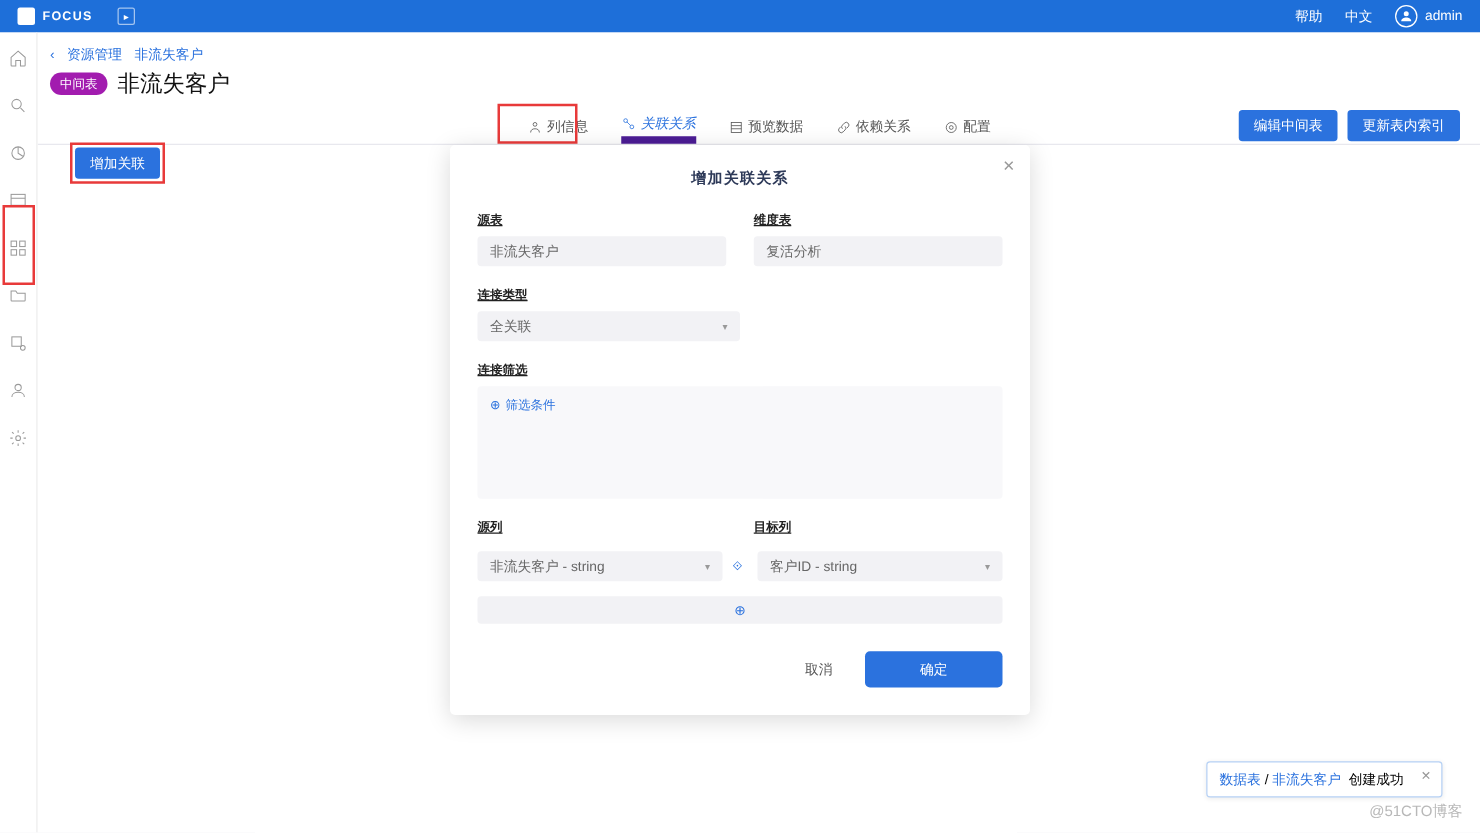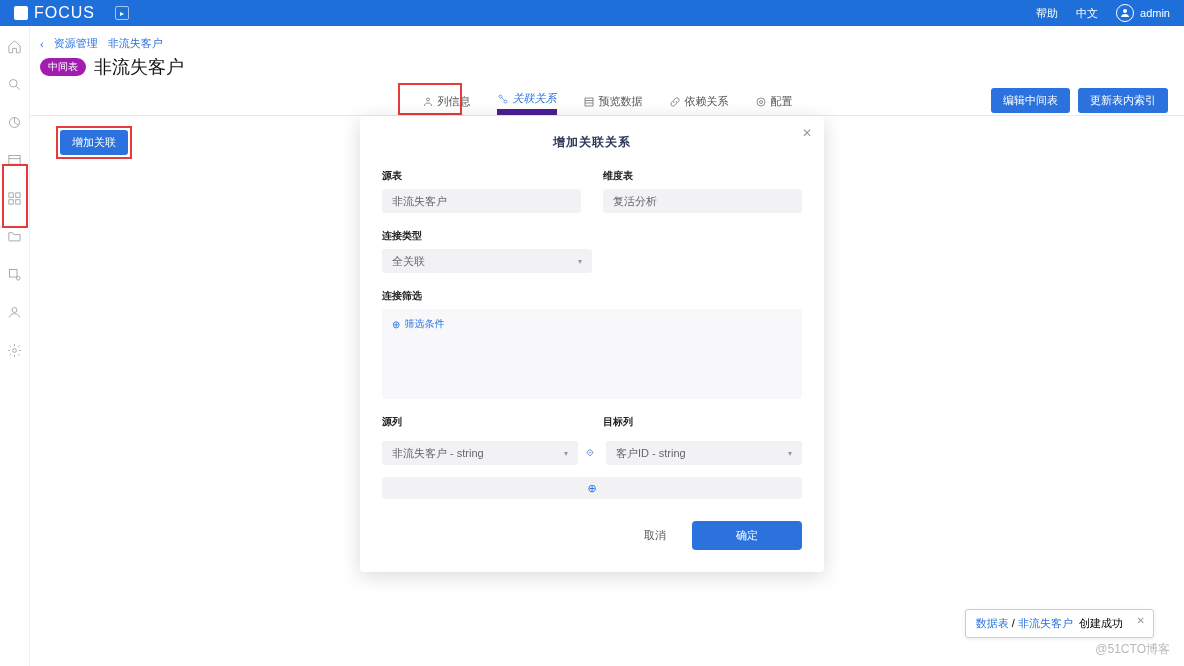--- a/index.html
+++ b/index.html
@@ -1,20 +1,20 @@
 <!DOCTYPE html>
 <html><head>
   <meta charset="utf-8">
   <style>
     * { margin: 0; padding: 0; box-sizing: border-box; }
     body { font-family: -apple-system, "PingFang SC", "Microsoft YaHei", sans-serif; background: #f5f5f7; width: 1184px; height: 666px; overflow: hidden; position: relative; }
     
     .top-bar { height: 26px; background: #1e6fd9; display: flex; align-items: center; justify-content: space-between; padding: 0 14px; color: #fff; }
     .logo-wrap { display: flex; align-items: center; gap: 20px; }
-    .logo { display: flex; align-items: center; gap: 6px; font-weight: 400; letter-spacing: 1px; font-size: 16px; }
+    .logo { display: flex; align-items: center; gap: 6px; font-weight: 700; letter-spacing: 1px; font-size: 10px; }
     .logo-icon { width: 14px; height: 14px; background: #fff; border-radius: 2px; display: inline-block; }
     .top-play { width: 14px; height: 14px; border: 1px solid rgba(255,255,255,.6); display: flex; align-items: center; justify-content: center; font-size: 8px; border-radius: 2px; }
     .top-right { display: flex; align-items: center; gap: 18px; font-size: 11px; }
     .avatar-wrap { display: flex; align-items: center; gap: 6px; }
     .avatar { width: 18px; height: 18px; border: 1px solid #fff; border-radius: 50%; display: flex; align-items: center; justify-content: center; }
     .avatar svg { width: 12px; height: 12px; fill: #fff; }
     
     .sidebar { position: absolute; left: 0; top: 26px; width: 30px; height: calc(100% - 26px); background: #fff; display: flex; flex-direction: column; align-items: center; padding-top: 12px; gap: 22px; border-right: 1px solid #eee; z-index: 2; }
     .sidebar-item { width: 16px; height: 16px; color: #999; cursor: pointer; display: flex; align-items: center; justify-content: center; }
     .sidebar-item svg { width: 15px; height: 15px; stroke: currentColor; fill: none; stroke-width: 1.3; }
@@ -32,31 +32,31 @@
     
     .tabs-bar { position: absolute; top: 62px; left: 0; right: 0; display: flex; align-items: flex-end; justify-content: center; gap: 26px; border-bottom: 1px solid #e8e8ee; height: 28px; font-size: 11px; color: #555; }
     .tab-item { display: flex; align-items: center; gap: 4px; height: 100%; cursor: pointer; }
     .tab-item.active { color: #2b72de; border-bottom: 6px solid #4c1d95; font-style: italic; }
     .tab-icon { width: 12px; height: 12px; }
     .tab-icon svg { width: 100%; height: 100%; fill: none; stroke: currentColor; stroke-width: 1.3; }
     .tabs-right { position: absolute; right: 16px; top: 0; display: flex; gap: 8px; }
     .btn-primary { background: #2b72de; color: #fff; padding: 5px 12px; font-size: 11px; border-radius: 3px; border: none; cursor: pointer; }
     .red-tab-box { border: 2px solid #e83a3a; padding: 0; position: absolute; height: 32px; width: 64px; left: 368px; top: 57px; pointer-events: none; }
     
-    .action-row { position: absolute; top: 100px; left: 10px; display: flex; gap: 10px; padding-left: 16px; }
+    .action-row { position: absolute; top: 88px; left: 10px; display: flex; gap: 10px; padding-left: 16px; }
     .red-btn-box { border: 2px solid #e83a3a; padding: 2px; }
     .btn-ghost { background: #fff; color: #2b72de; border: 1px solid #cfd6e6; padding: 6px 14px; font-size: 11px; border-radius: 3px; cursor: pointer; }
     
     
     .modal { position: absolute; left: 360px; top: 116px; width: 464px; background: #fff; border-radius: 4px; box-shadow: 0 4px 20px rgba(0,0,0,.15); padding: 18px 22px 22px; z-index: 10; }
     .modal-title { text-align: center; font-size: 12px; font-weight: 600; color: #2e3a59; margin-bottom: 18px; letter-spacing: 1px; }
     .modal-close { position: absolute; right: 12px; top: 10px; color: #999; font-size: 12px; cursor: pointer; }
     .form-row { display: flex; gap: 22px; margin-bottom: 16px; }
     .form-col { flex: 1; }
-    .form-label { font-size: 10px; font-weight: 600; color: #222; margin-bottom: 6px; display: block; }
+    .form-label { font-size: 10px; font-weight: 600; color: #222; margin-bottom: 6px; display: block; text-decoration: underline; }
     .form-input { width: 100%; height: 24px; background: #f2f2f5; border: none; border-radius: 3px; padding: 0 10px; font-size: 11px; color: #666; }
     .form-select { width: 210px; height: 24px; background: #f2f2f5; border: none; border-radius: 3px; padding: 0 10px; font-size: 11px; color: #666; display: flex; align-items: center; justify-content: space-between; }
     .chev { font-size: 8px; color: #999; }
     .filter-box { width: 100%; height: 90px; background: #f8f8fa; border: none; border-radius: 3px; padding: 8px 10px; }
     .filter-link { color: #2b72de; font-size: 10px; display: flex; align-items: center; gap: 4px; cursor: pointer; }
     .cols-row { display: flex; align-items: center; gap: 8px; margin-bottom: 12px; }
     .col-select { flex: 1; height: 24px; background: #f2f2f5; border-radius: 3px; display: flex; align-items: center; justify-content: space-between; padding: 0 10px; font-size: 11px; color: #666; }
     .link-icon { width: 12px; color: #2b72de; font-size: 10px; }
     .add-bar { width: 100%; height: 22px; background: #f2f2f5; border-radius: 3px; display: flex; align-items: center; justify-content: center; color: #2b72de; font-size: 11px; cursor: pointer; }
     .modal-footer { display: flex; justify-content: flex-end; gap: 12px; margin-top: 22px; align-items: center; }

